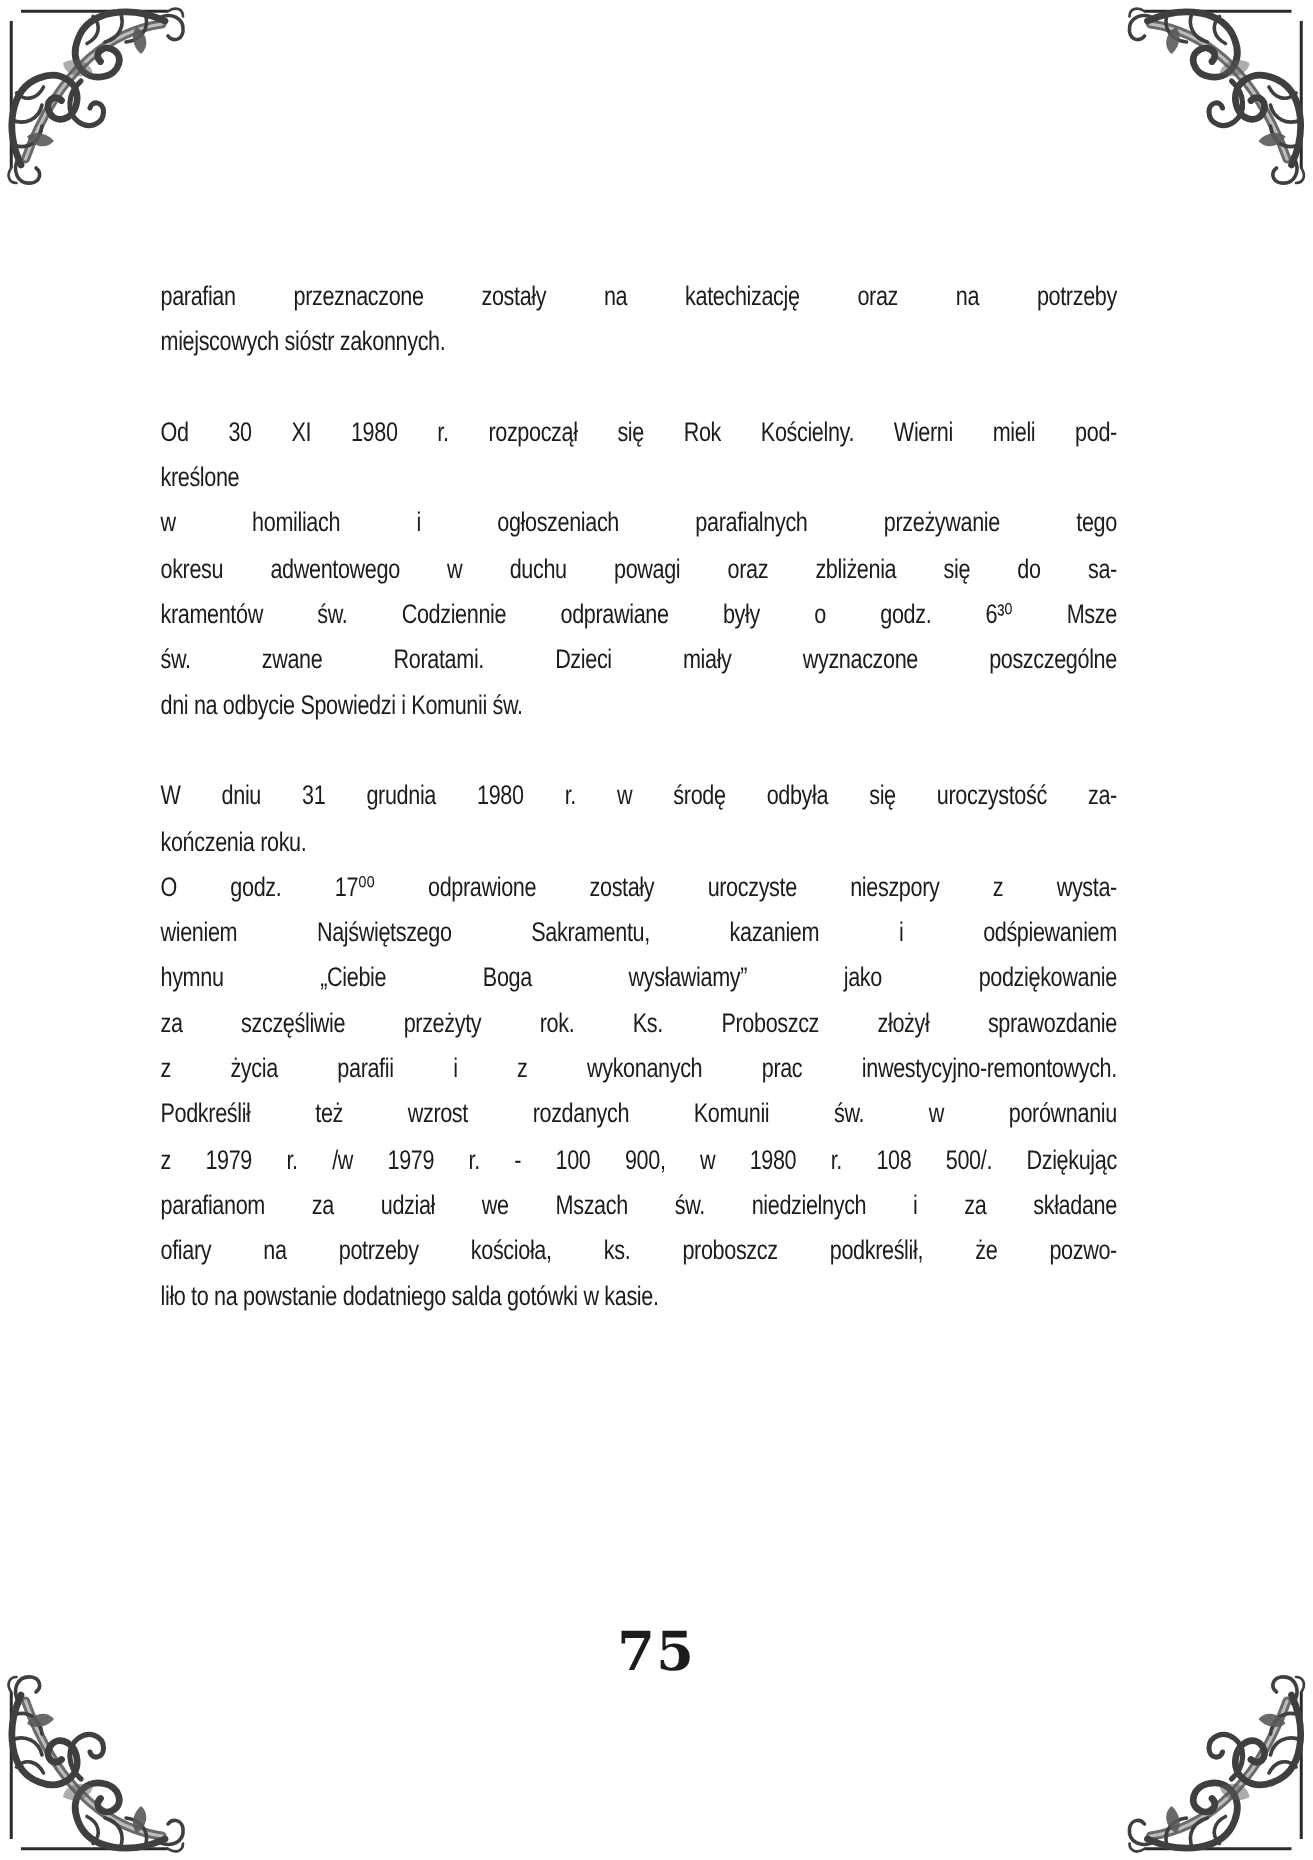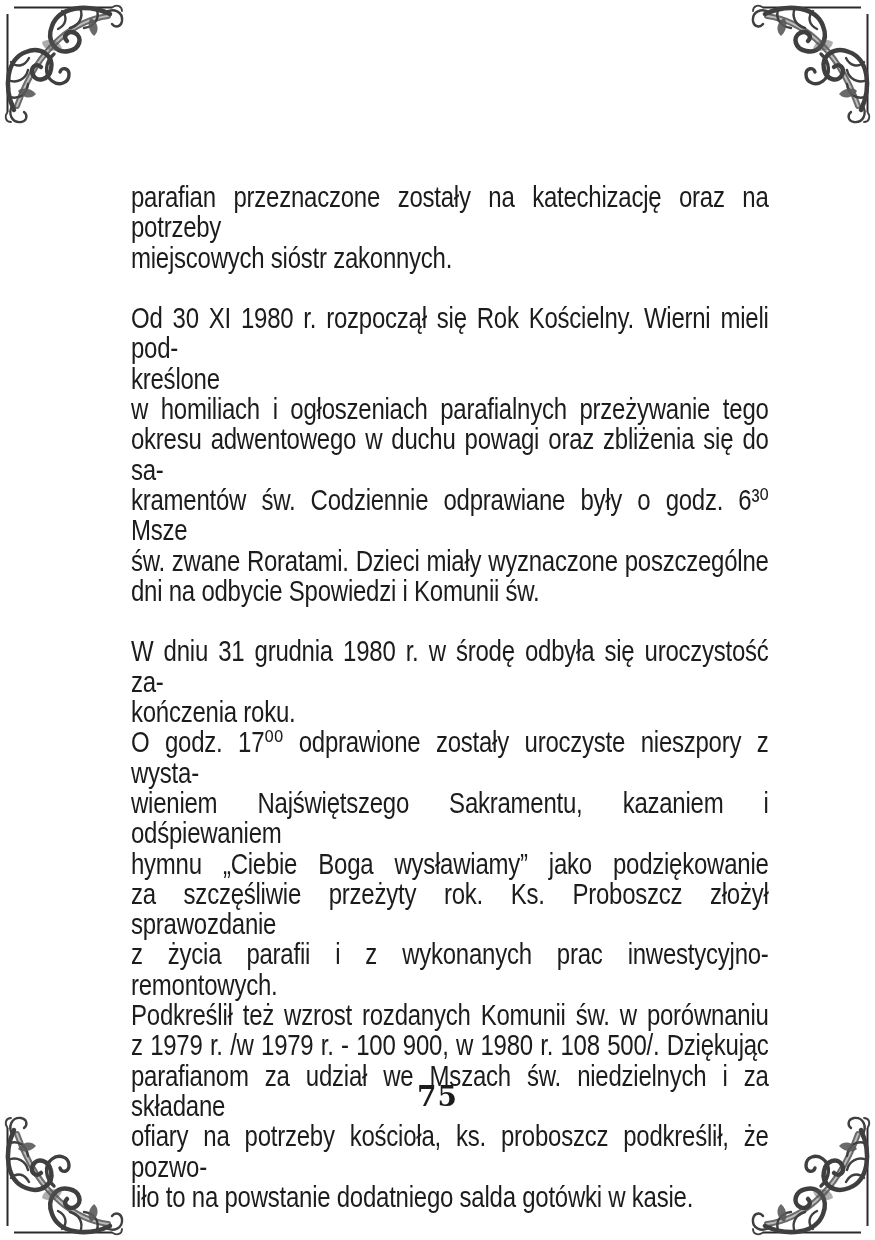--- a/index.html
+++ b/index.html
@@ -18,24 +18,24 @@
   .page{
     position:relative;
     width:875px;height:1240px;
     background:var(--bg);
     overflow:hidden;
   }
 
   
   .textblock{
     position:absolute;
-    left:131px;top:182px;
+    left:107px;top:182px;
     width:638px;
     color:var(--text);
-    font-size:30px;
+    font-size:18px;
     line-height:30.3px;
     letter-spacing:-0.3px;
   }
   .para{margin:0 0 30.3px 0;}
   .para:last-child{margin-bottom:0;}
   
   .line{
     width:797px;
     transform:scaleX(0.8);
     transform-origin:0 0;
@@ -46,21 +46,21 @@
     text-align-last:justify;
   }
 
   
   .pagenum{
     position:absolute;
     left:0;top:1080px;width:875px;
     text-align:center;
     font-family:"DejaVu Serif","Liberation Serif",serif;
     font-weight:700;
-    font-size:28px;
+    font-size:36px;
     letter-spacing:1px;
     color:var(--text);
   }
 
   
   .ornament{
     position:absolute;
     width:134px;height:134px;
     color:var(--ornament);
   }

